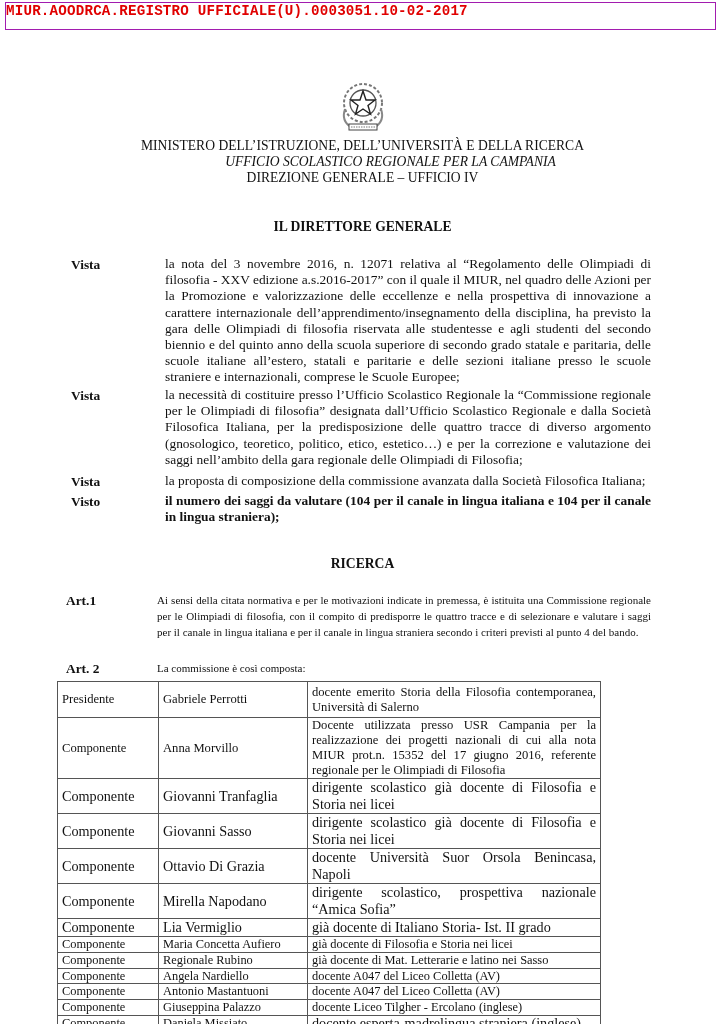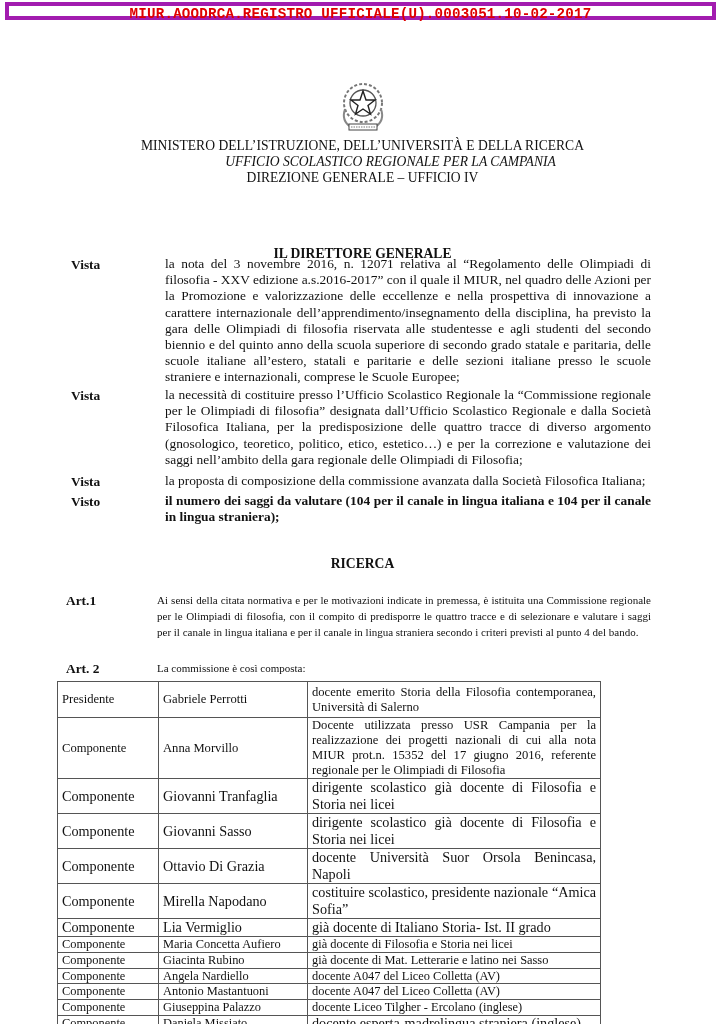--- a/index.html
+++ b/index.html
@@ -1,22 +1,22 @@
 <!DOCTYPE html>
 <html><head>
 <meta charset="utf-8">
 <style>
   html, body { margin:0; padding:0; background:#ffffff; }
   body { width:725px; height:1024px; position:relative; overflow:hidden;
          font-family:"Liberation Serif", "DejaVu Serif", serif; color:#111; }
-  .stamp { position:absolute; left:5px; top:2px; width:711px; height:18px;
-           border:4px solid #a21caf; box-sizing:border-box;
+  .stamp { position:absolute; left:5px; top:2px; width:711px; height:28px;
+           border:1px solid #a21caf; box-sizing:border-box;
            font-family:"Liberation Mono","DejaVu Sans Mono",monospace;
            font-weight:bold; color:#e00000; font-size:14.2px; line-height:16px;
-           text-align:center; letter-spacing:0.2px; }
+           text-align:left; letter-spacing:0.2px; }
   .emblem { position:absolute; left:337px; top:79px; width:52px; height:58px; }
   .hdr { position:absolute; left:0; width:725px; text-align:center; font-size:13.6px; line-height:16px; }
   .hdr.it { font-style:italic;padding-left:28px; }
   .title { position:absolute; left:0; width:725px; text-align:center; font-weight:bold; font-size:13.6px; }
   .lbl { position:absolute; left:71px; font-weight:bold; font-size:13.4px; }
   .para { position:absolute; left:165px; width:486px; font-size:13.4px; line-height:16.2px;
           text-align:justify; }
   .art-lbl { position:absolute; left:66px; font-weight:bold; font-size:13.4px; }
   .art-para { position:absolute; left:157px; width:494px; font-size:11px; line-height:16.2px; text-align:justify; }
   table.comm { position:absolute; left:57px; top:681px; width:544px; border-collapse:collapse; font-size:12.6px; }
@@ -39,21 +39,21 @@
   <polygon points="26,12 29,21 38,21 31,26.5 33.5,35 26,30 18.5,35 21,26.5 14,21 23,21" fill="#fff" stroke="#222" stroke-width="1.4"></polygon>
   <path d="M8 30 Q4 42 14 48 M44 30 Q48 42 38 48" fill="none" stroke="#888" stroke-width="2"></path>
   <rect x="12" y="45" width="28" height="6" fill="#fff" stroke="#444" stroke-width="1" transform="rotate(0)"></rect>
   <line x1="14" y1="48" x2="38" y2="48" stroke="#777" stroke-width="1" stroke-dasharray="1.5 1"></line>
 </svg>
 
 <div class="hdr" style="top:138px;">MINISTERO DELL’ISTRUZIONE, DELL’UNIVERSITÀ E DELLA RICERCA</div>
 <div class="hdr it" style="top:154px;">UFFICIO SCOLASTICO REGIONALE PER LA CAMPANIA</div>
 <div class="hdr" style="top:170px;">DIREZIONE GENERALE – UFFICIO IV</div>
 
-<div class="title" style="top:219px;margin-top:27px;">IL DIRETTORE GENERALE</div>
+<div class="title" style="top:219px;">IL DIRETTORE GENERALE</div>
 
 <div class="lbl" style="top:257px;">Vista</div>
 <div class="para" style="top:256px;">la nota del 3 novembre 2016, n. 12071 relativa al “Regolamento delle Olimpiadi di filosofia - XXV edizione a.s.2016-2017” con il quale il MIUR, nel quadro delle Azioni per la Promozione e valorizzazione delle eccellenze e nella prospettiva di innovazione a carattere internazionale dell’apprendimento/insegnamento della disciplina, ha previsto la gara delle Olimpiadi di filosofia riservata alle studentesse e agli studenti del secondo biennio e del quinto anno della scuola superiore di secondo grado statale e paritaria, delle scuole italiane all’estero, statali e paritarie e delle sezioni italiane presso le scuole straniere e internazionali, comprese le Scuole Europee;</div>
 
 <div class="lbl" style="top:388px;">Vista</div>
 <div class="para" style="top:387px;">la necessità di costituire presso l’Ufficio Scolastico Regionale la “Commissione regionale per le  Olimpiadi di filosofia” designata dall’Ufficio Scolastico Regionale e dalla Società Filosofica Italiana, per la predisposizione delle quattro tracce di diverso argomento (gnosologico, teoretico, politico, etico, estetico…) e per la  correzione e valutazione dei saggi nell’ambito della gara regionale delle Olimpiadi di Filosofia;</div>
 
 <div class="lbl" style="top:474px;">Vista</div>
 <div class="para" style="top:473px;">la proposta di composizione della commissione avanzata dalla Società Filosofica Italiana;</div>
 
@@ -91,35 +91,35 @@
     <td class="c3">dirigente scolastico già docente di Filosofia e Storia nei licei</td>
   </tr>
   <tr class="big">
     <td class="c1">Componente</td>
     <td class="c2">Ottavio Di Grazia</td>
     <td class="c3">docente Università Suor Orsola Benincasa,  Napoli</td>
   </tr>
   <tr class="big">
     <td class="c1">Componente</td>
     <td class="c2">Mirella Napodano</td>
-    <td class="c3">costituire scolastico, presidente nazionale “Amica Sofia”</td>
+    <td class="c3">dirigente scolastico, prospettiva nazionale “Amica Sofia”</td>
   </tr>
   <tr class="big">
     <td class="c1">Componente</td>
     <td class="c2">Lia Vermiglio</td>
     <td class="c3">già docente  di  Italiano Storia-  Ist. II grado</td>
   </tr>
   <tr class="small">
     <td class="c1">Componente</td>
     <td class="c2">Maria Concetta Aufiero</td>
     <td class="c3">già docente di Filosofia e Storia nei licei</td>
   </tr>
   <tr class="small">
     <td class="c1">Componente</td>
-    <td class="c2">Giacinta Rubino</td>
+    <td class="c2">Regionale Rubino</td>
     <td class="c3">già docente di Mat. Letterarie e latino nei Sasso</td>
   </tr>
   <tr class="small">
     <td class="c1">Componente</td>
     <td class="c2">Angela Nardiello</td>
     <td class="c3">docente A047 del Liceo Colletta (AV)</td>
   </tr>
   <tr class="small">
     <td class="c1">Componente</td>
     <td class="c2">Antonio Mastantuoni</td>

